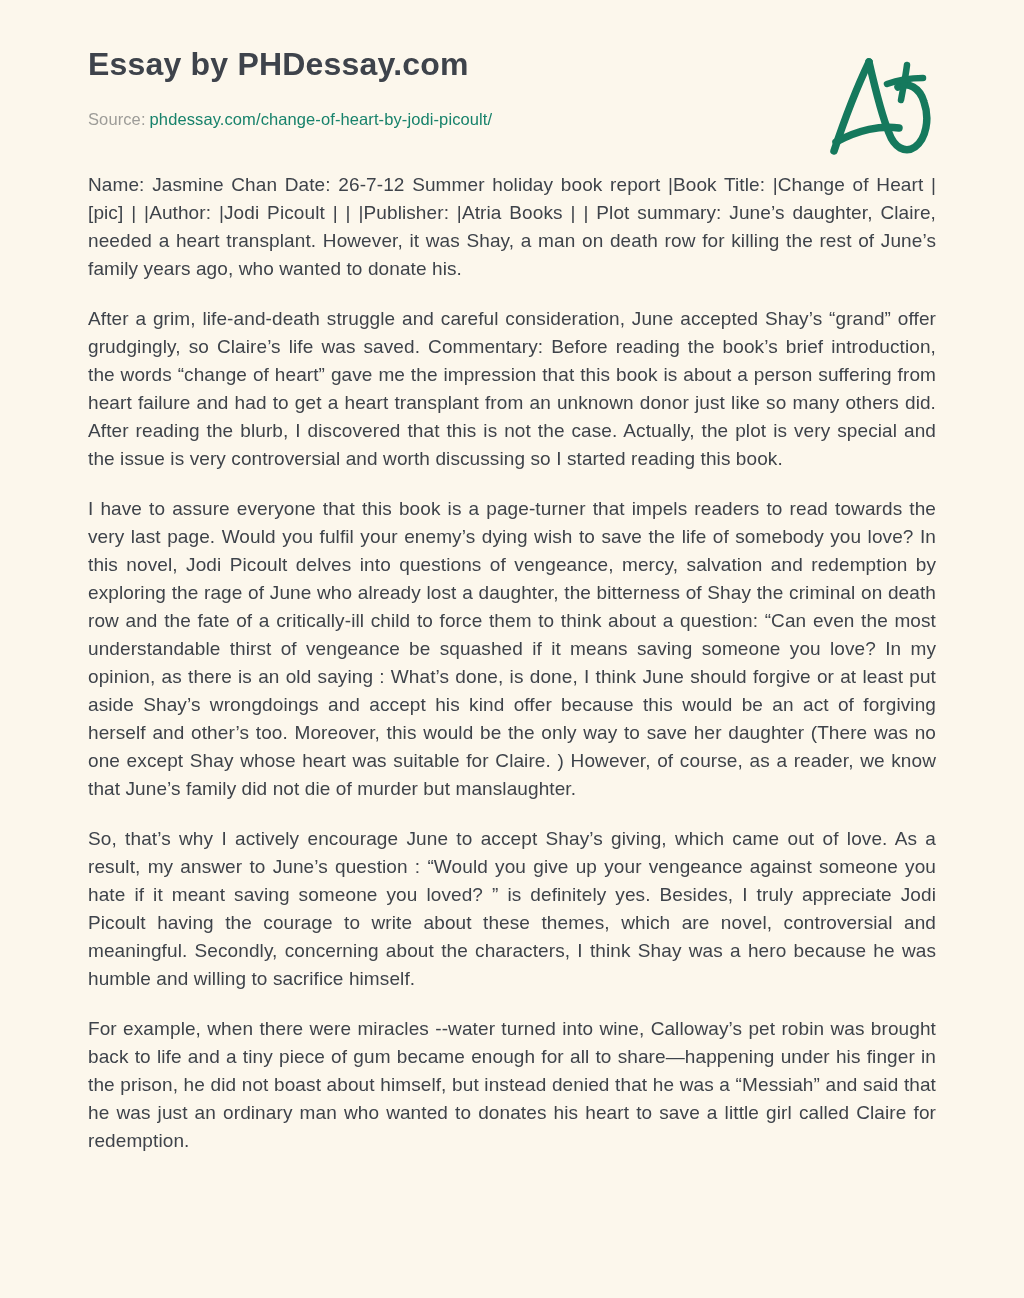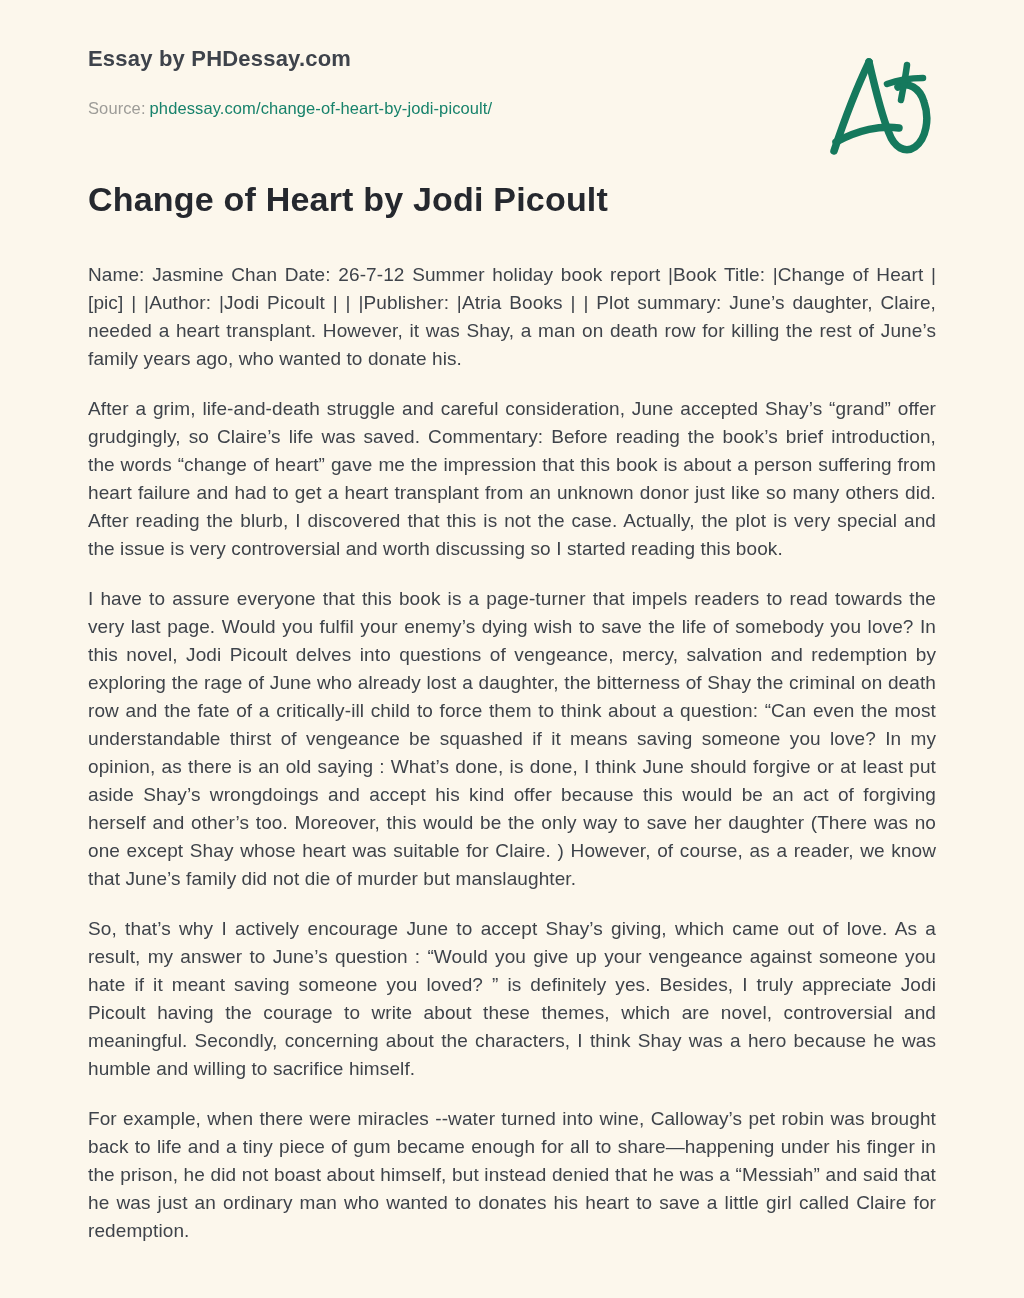--- a/index.html
+++ b/index.html
@@ -15,21 +15,21 @@
   .page {
     width: 1024px;
     min-height: 1298px;
     padding: 46px 88px 40px 88px;
     background: #fcf7ec;
   }
   .header-row {
     position: relative;
   }
   .byline {
-    font-size: 22px;
+    font-size: 32px;
     font-weight: 600;
     color: #3e434b;
     letter-spacing: 0.2px;
   }
   .source-line {
     margin-top: 27px;
     font-size: 16.5px;
     letter-spacing: 0.1px;
   }
   .source-label {
@@ -92,21 +92,20 @@
 
         <path d="M8 88 C 30 76, 53 71, 71 74" stroke="#15795d" stroke-width="7.5" stroke-linecap="round"></path>
 
         <path d="M79 11 C 77.5 23, 75 35, 73 46" stroke="#15795d" stroke-width="6.5" stroke-linecap="round"></path>
 
         <path d="M59 30 C 70 26, 84 24, 95 24" stroke="#15795d" stroke-width="6.5" stroke-linecap="round"></path>
       </svg>
     </div>
   </div>
 
-  <h1 class="title">Change of Heart by Jodi Picoult</h1>
 
   <div class="body-copy">
     <p>Name: Jasmine Chan Date: 26-7-12 Summer holiday book report |Book Title: |Change of Heart |[pic] | |Author: |Jodi Picoult | | |Publisher: |Atria Books | | Plot summary: June’s daughter, Claire, needed a heart transplant. However, it was Shay, a man on death row for killing the rest of June’s family years ago, who wanted to donate his.</p>
     <p>After a grim, life-and-death struggle and careful consideration, June accepted Shay’s “grand” offer grudgingly, so Claire’s life was saved. Commentary: Before reading the book’s brief introduction, the words “change of heart” gave me the impression that this book is about a person suffering from heart failure and had to get a heart transplant from an unknown donor just like so many others did. After reading the blurb, I discovered that this is not the case. Actually, the plot is very special and the issue is very controversial and worth discussing so I started reading this book.</p>
     <p>I have to assure everyone that this book is a page-turner that impels readers to read towards the very last page. Would you fulfil your enemy’s dying wish to save the life of somebody you love? In this novel, Jodi Picoult delves into questions of vengeance, mercy, salvation and redemption by exploring the rage of June who already lost a daughter, the bitterness of Shay the criminal on death row and the fate of a critically-ill child to force them to think about a question: “Can even the most understandable thirst of vengeance be squashed if it means saving someone you love? In my opinion, as there is an old saying : What’s done, is done, I think June should forgive or at least put aside Shay’s wrongdoings and accept his kind offer because this would be an act of forgiving herself and other’s too. Moreover, this would be the only way to save her daughter (There was no one except Shay whose heart was suitable for Claire. ) However, of course, as a reader, we know that June’s family did not die of murder but manslaughter.</p>
     <p>So, that’s why I actively encourage June to accept Shay’s giving, which came out of love. As a result, my answer to June’s question : “Would you give up your vengeance against someone you hate if it meant saving someone you loved? ” is definitely yes. Besides, I truly appreciate Jodi Picoult having the courage to write about these themes, which are novel, controversial and meaningful. Secondly, concerning about the characters, I think Shay was a hero because he was humble and willing to sacrifice himself.</p>
     <p>For example, when there were miracles --water turned into wine, Calloway’s pet robin was brought back to life and a tiny piece of gum became enough for all to share—happening under his finger in the prison, he did not boast about himself, but instead denied that he was a “Messiah” and said that he was just an ordinary man who wanted to donates his heart to save a little girl called Claire for redemption.</p>
   </div>
 
 </div>

